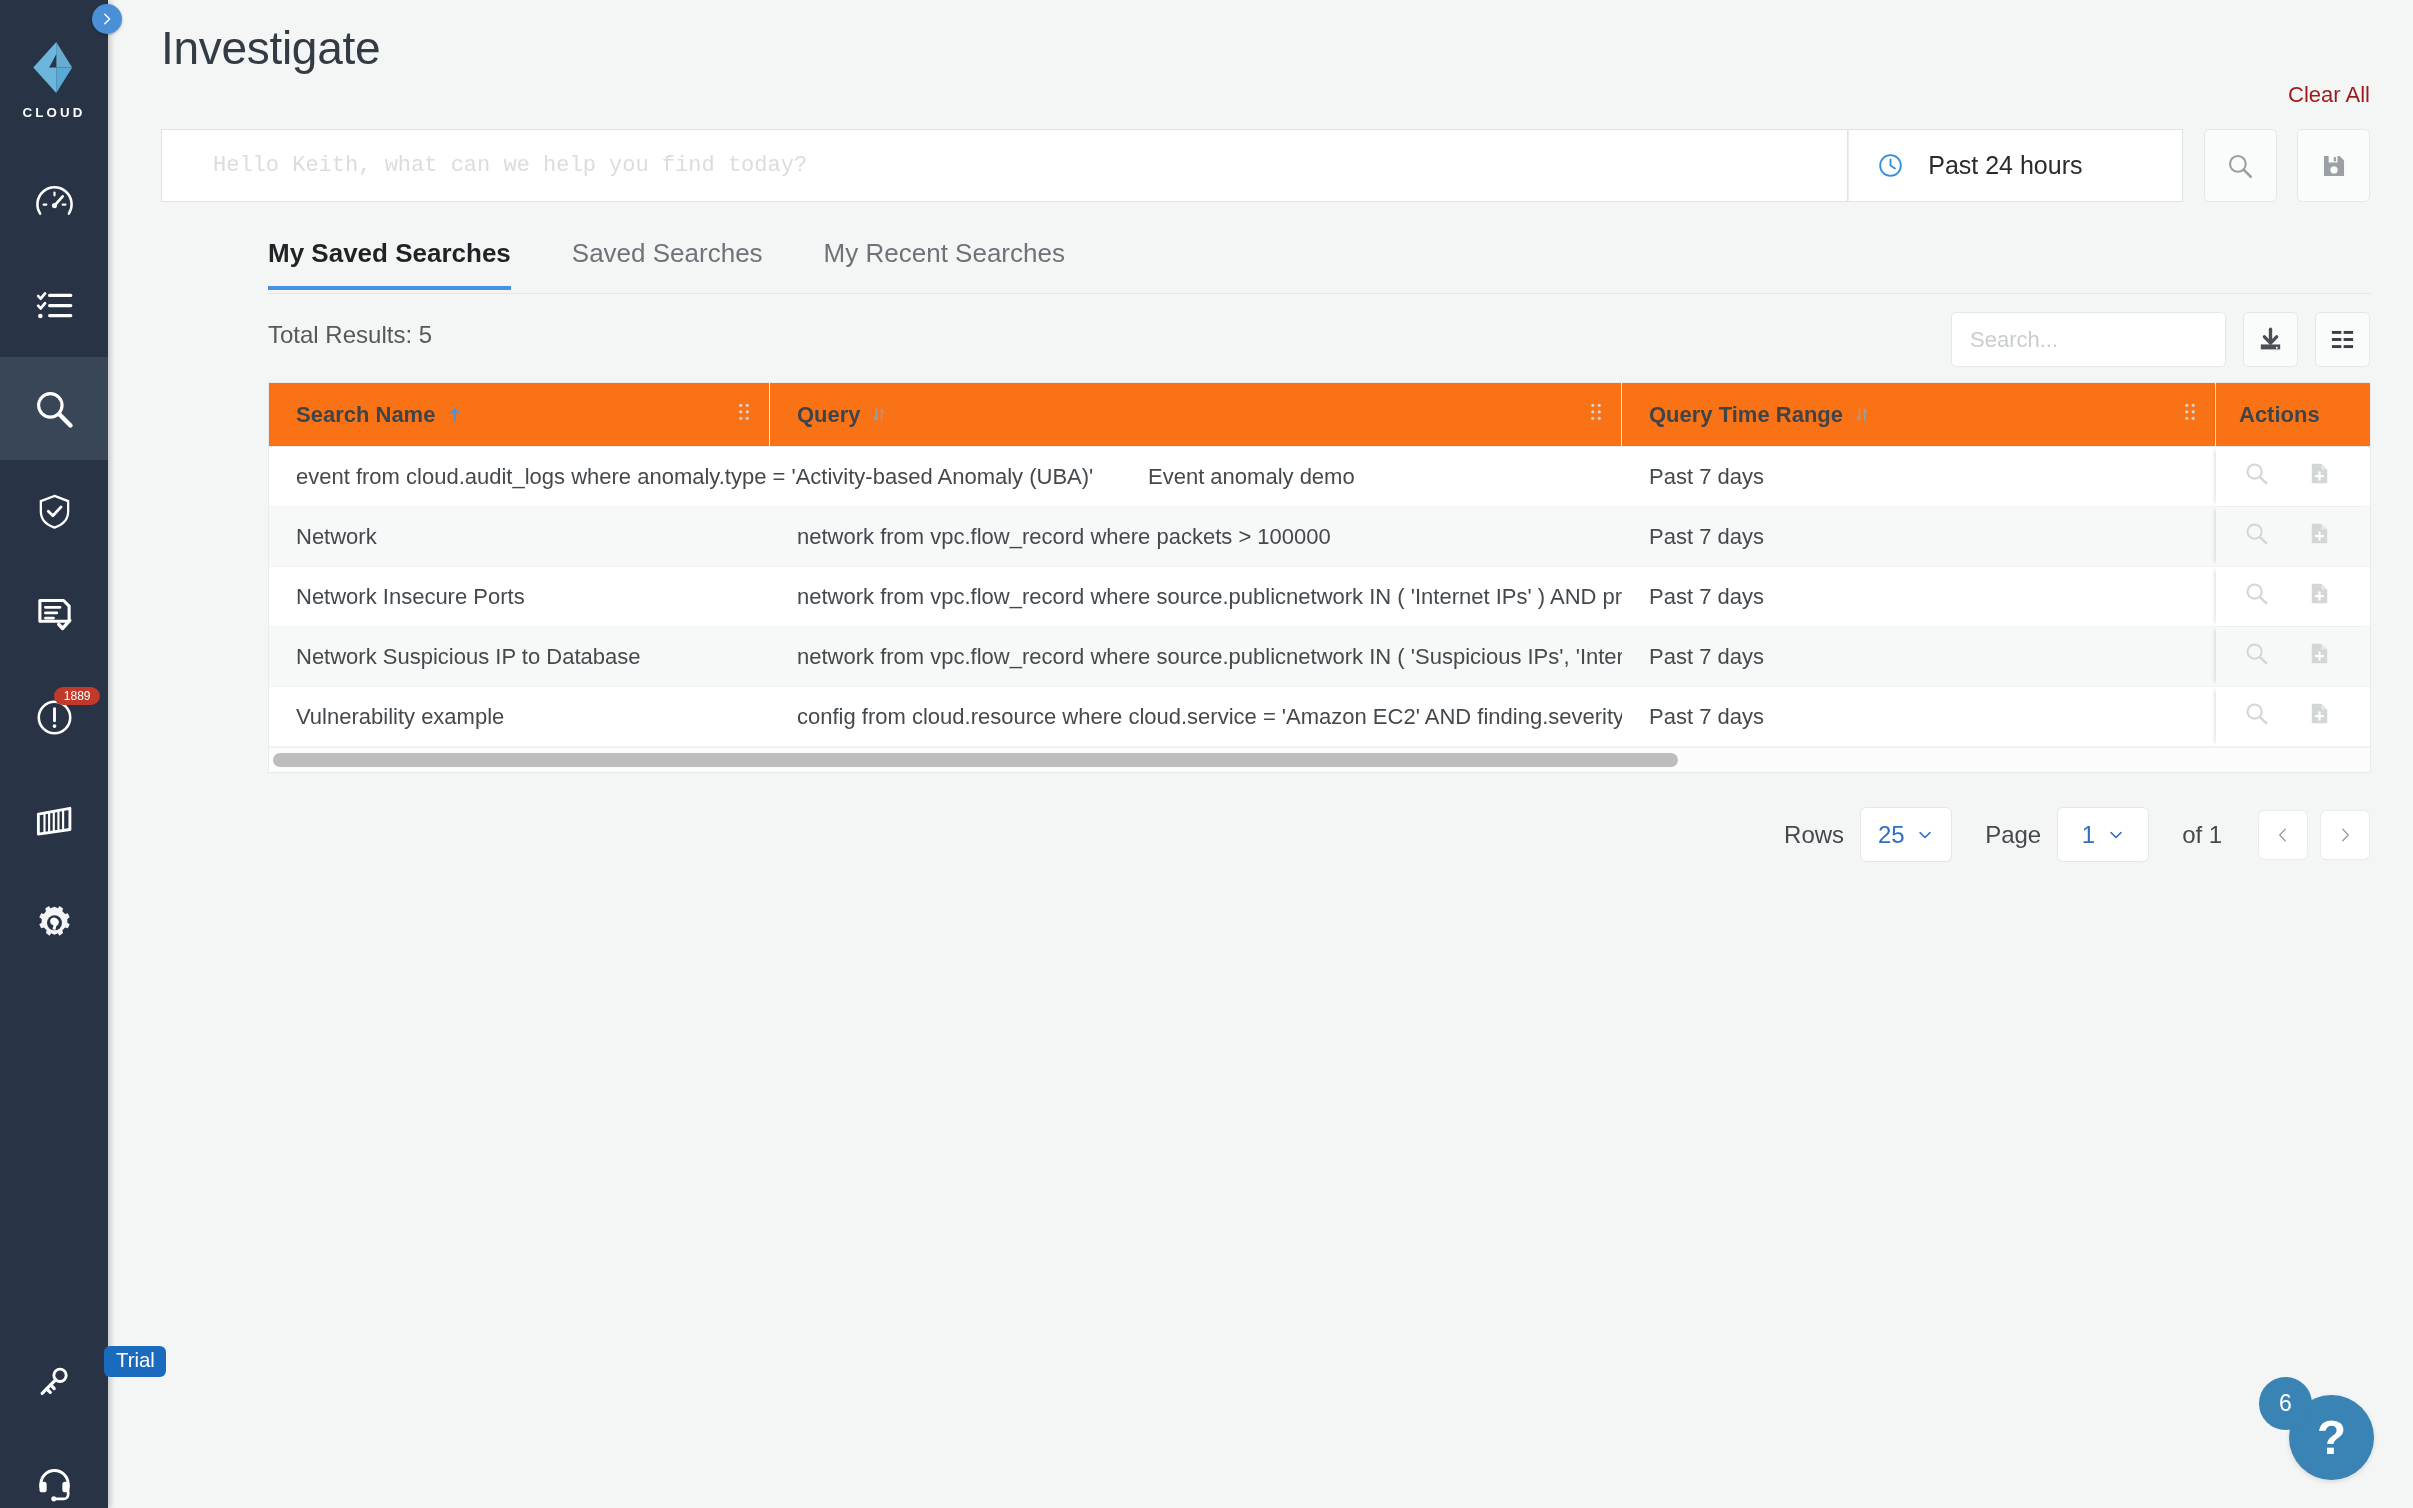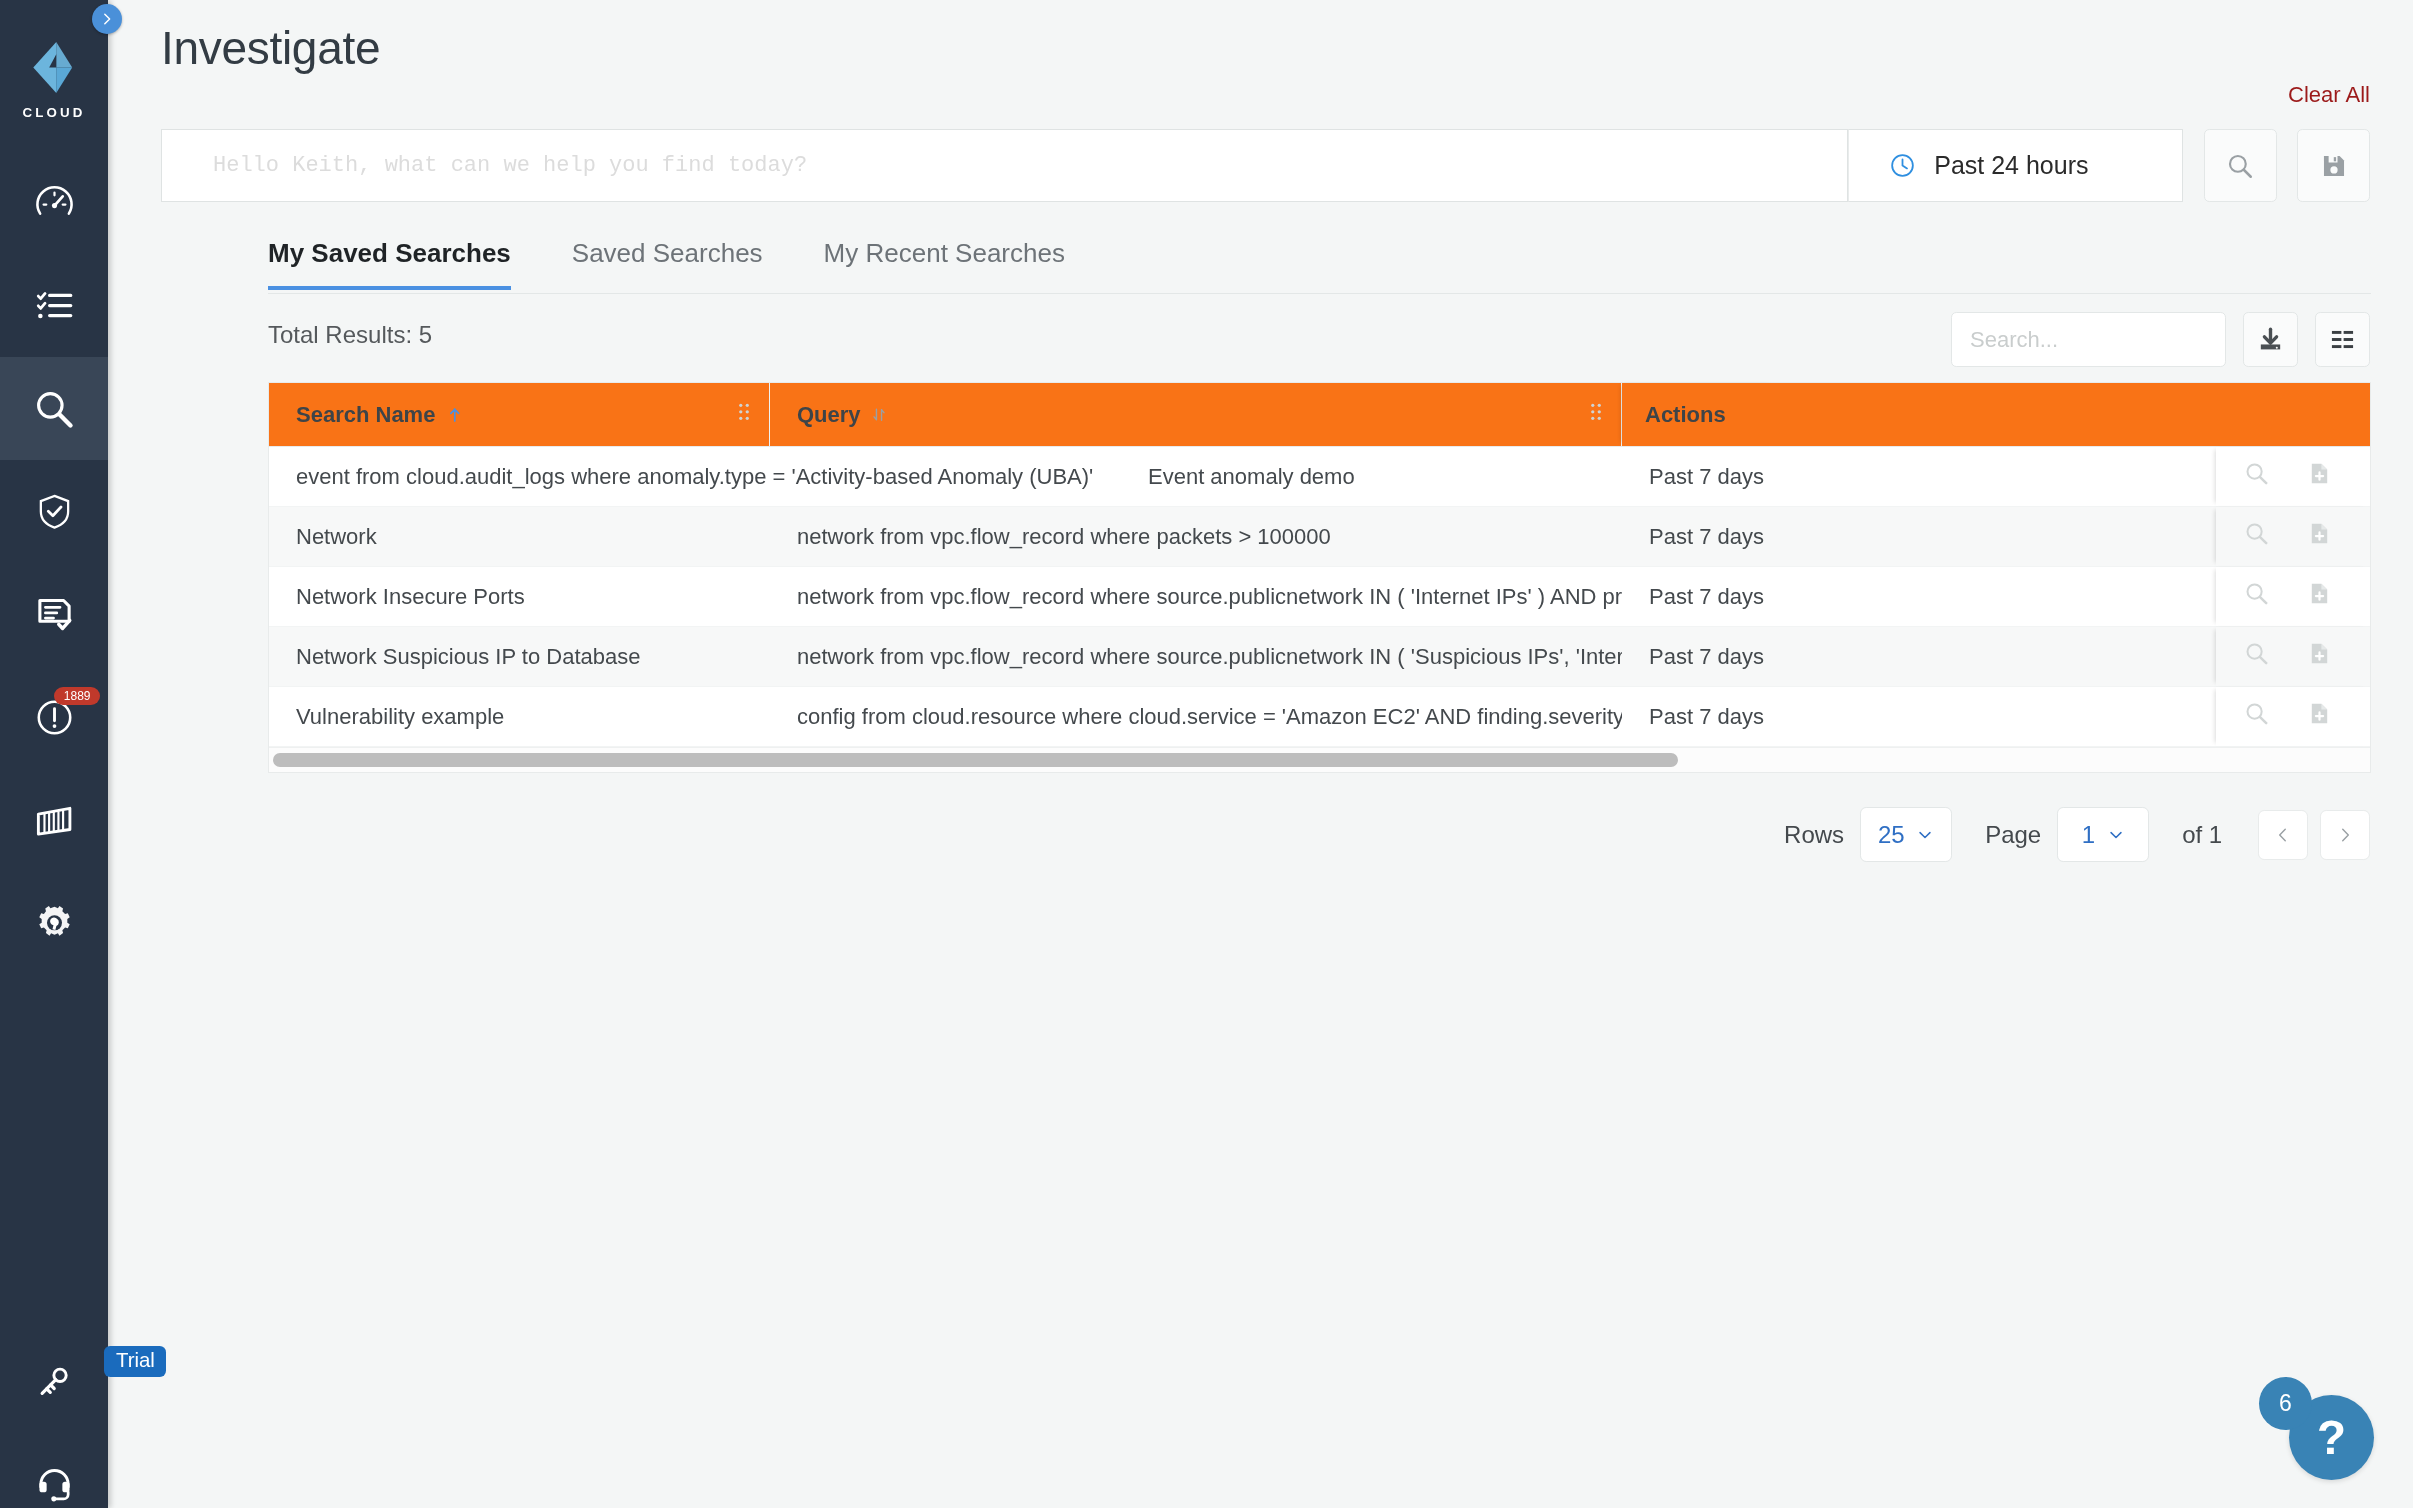--- a/index.html
+++ b/index.html
@@ -98,21 +98,21 @@
     border: none; outline: none; width: 100%;
     font-family: "Liberation Mono", monospace;
     font-size: 22px; color: #333;
     background: transparent;
   }
   .search-input-wrap input::placeholder { color: #dcdcdc; }
   .time-range {
     width: 335px; background: #fff;
     border: 0.9px solid #dfe3e3; border-left: 0.9px solid #e9ecec;
     display: flex; align-items: center;
-    gap: 18px; padding-left: 40px;
+    gap: 24px; padding-left: 28px;
     cursor: pointer;
   }
   .time-range-label { font-size: 25px; color: #2b2b2b; }
   .icon-btn {
     width: 73px; height: 73px;
     background: #fafbfb;
     border: 0.9px solid #e3e7e7; border-radius: 5.3px;
     display: flex; align-items: center; justify-content: center;
     margin-left: 20.4px; cursor: pointer;
   }
@@ -483,20 +483,39 @@
             <circle cx="3" cy="3" r="1.5" fill="#cfd3d3"></circle>
               <circle cx="9" cy="3" r="1.5" fill="#cfd3d3"></circle>
             <circle cx="3" cy="9" r="1.5" fill="#cfd3d3"></circle>
               <circle cx="9" cy="9" r="1.5" fill="#cfd3d3"></circle>
             <circle cx="3" cy="15" r="1.5" fill="#cfd3d3"></circle>
               <circle cx="9" cy="15" r="1.5" fill="#cfd3d3"></circle>
           </svg>
         </span>
       </div>
 
+      <div class="th col-time">
+        <span>Query Time Range</span>
+        <span class="sort">
+          <svg width="18" height="19.5" viewBox="0 0 24 24">
+            <path d="M8.6 4.6v14M8.6 18.6 L5.4 14.8" fill="none" stroke="#9aa0a4" stroke-width="1.9" stroke-linecap="round" stroke-linejoin="round"></path>
+            <path d="M15.4 19.4v-14M15.4 5.4 L18.6 9.2" fill="none" stroke="#9aa0a4" stroke-width="1.9" stroke-linecap="round" stroke-linejoin="round"></path>
+          </svg>
+        </span>
+        <span class="grip">
+          <svg width="14" height="19.5" viewBox="0 0 12 18">
+            <circle cx="3" cy="3" r="1.5" fill="#cfd3d3"></circle>
+              <circle cx="9" cy="3" r="1.5" fill="#cfd3d3"></circle>
+            <circle cx="3" cy="9" r="1.5" fill="#cfd3d3"></circle>
+              <circle cx="9" cy="9" r="1.5" fill="#cfd3d3"></circle>
+            <circle cx="3" cy="15" r="1.5" fill="#cfd3d3"></circle>
+              <circle cx="9" cy="15" r="1.5" fill="#cfd3d3"></circle>
+          </svg>
+        </span>
+      </div>
 
       <div class="th col-act">
         <span>Actions</span>
       </div>
     </div>
 
     <div id="tbody">
         <div class="trow">
           <div class="td col-query td-query">event from cloud.audit_logs where anomaly.type = 'Activity-based Anomaly (UBA)'</div>
           <div class="td col-name">Event anomaly demo</div>

